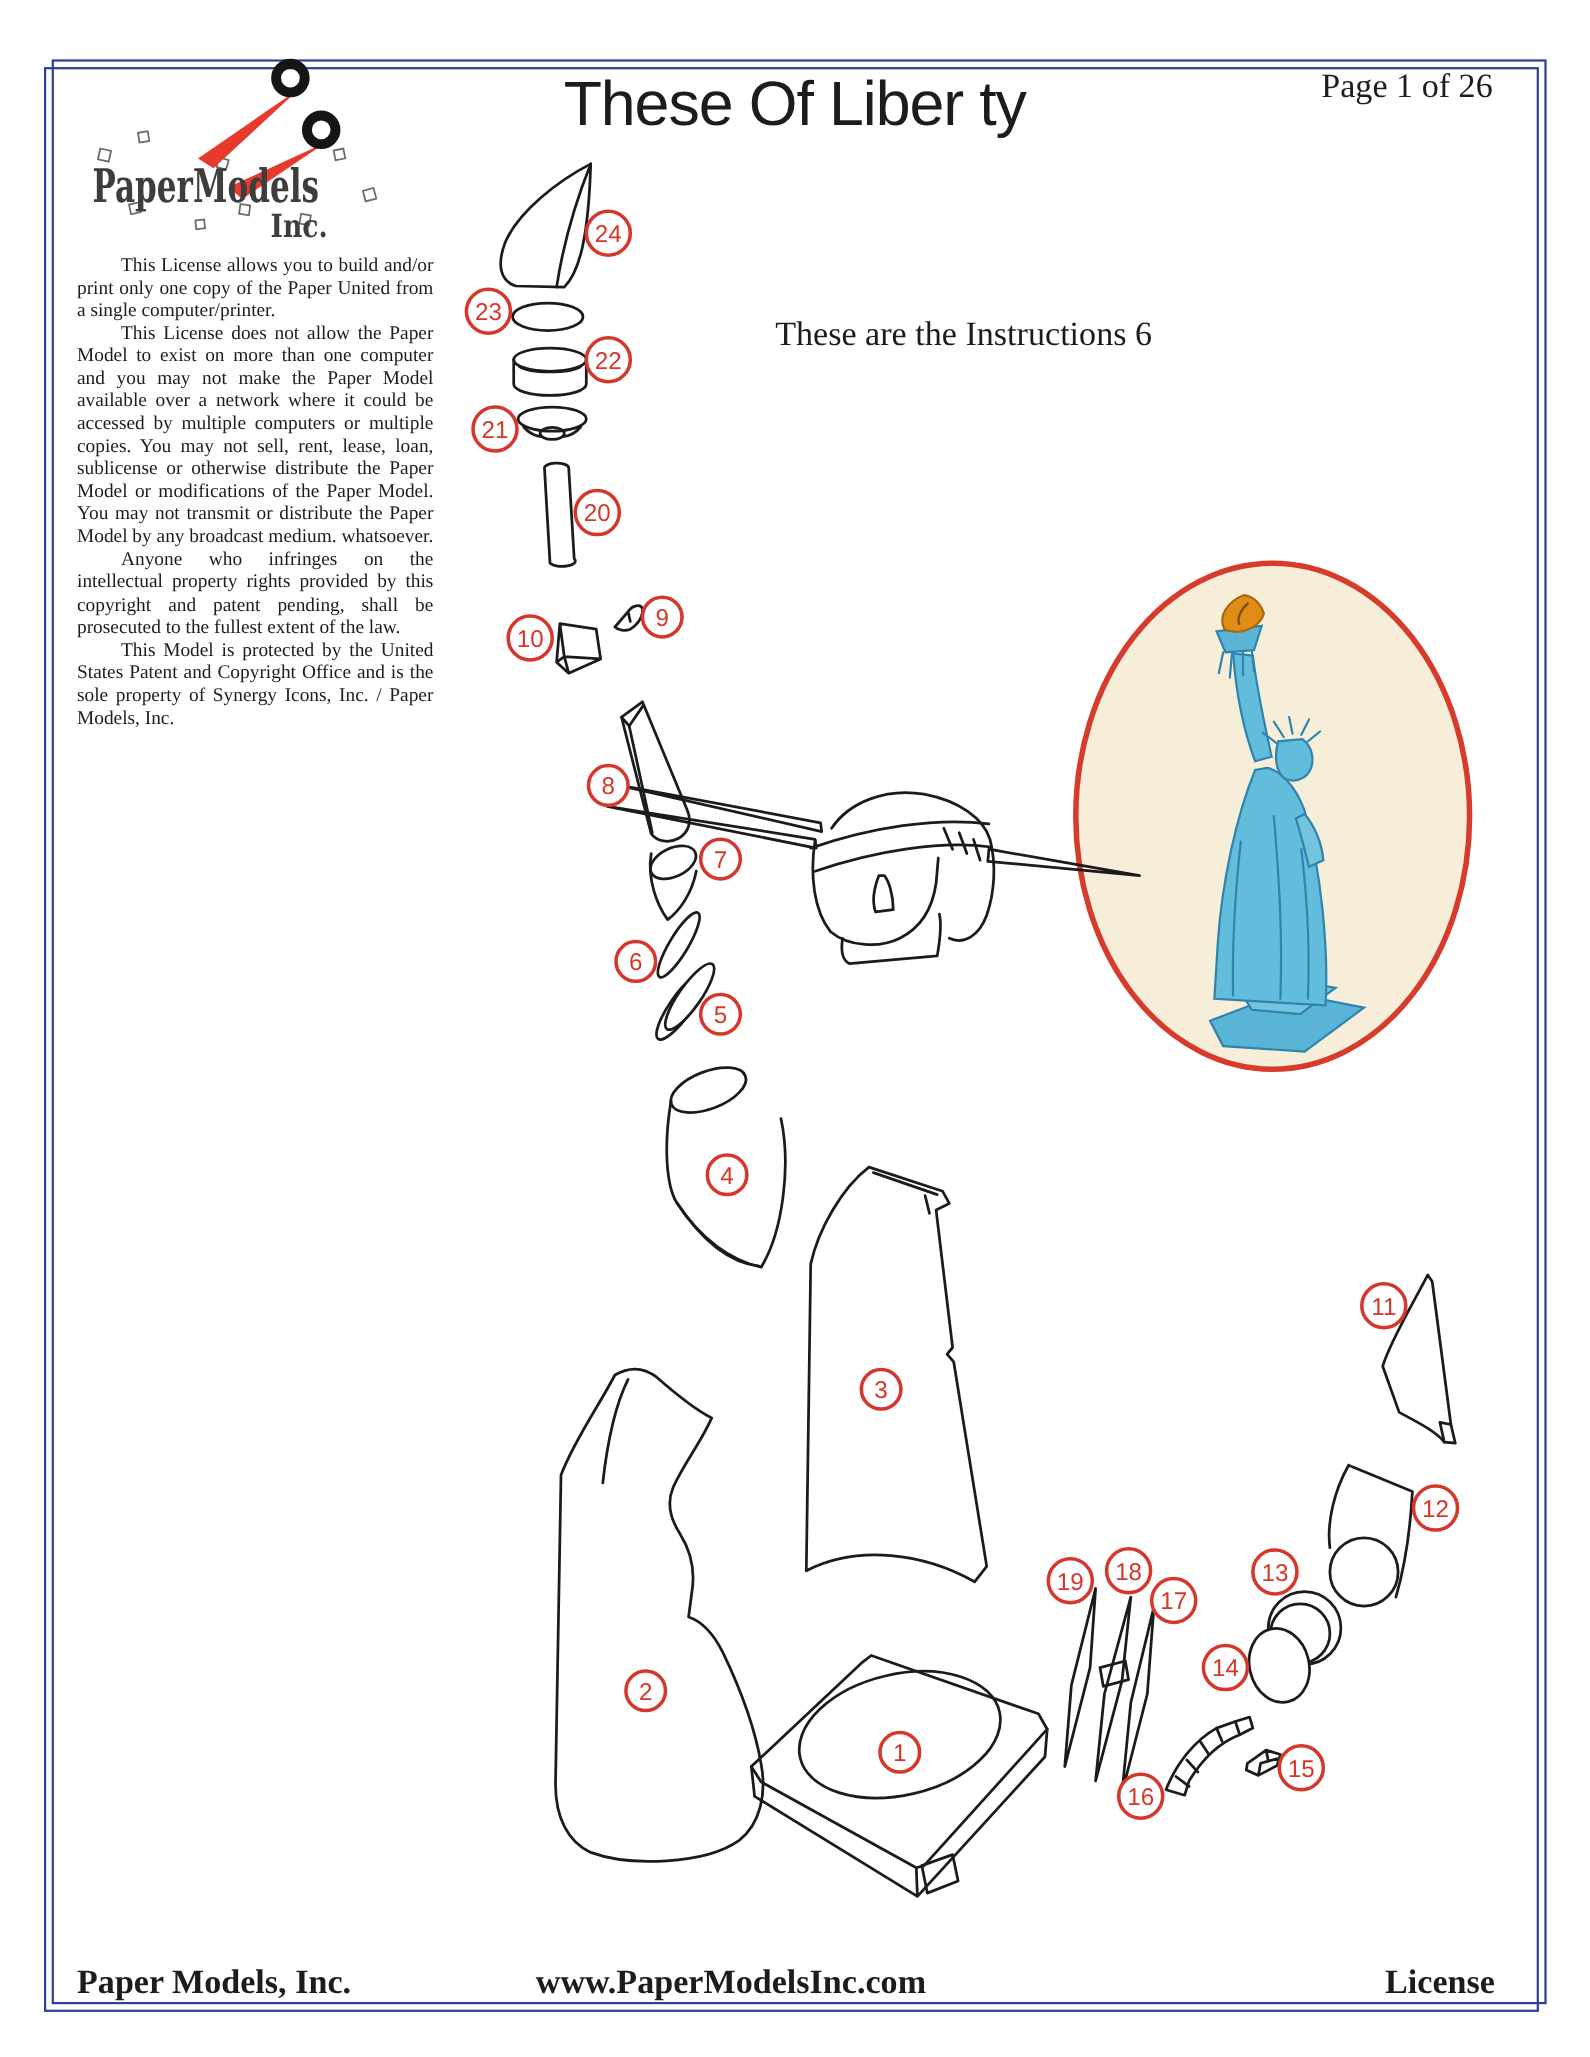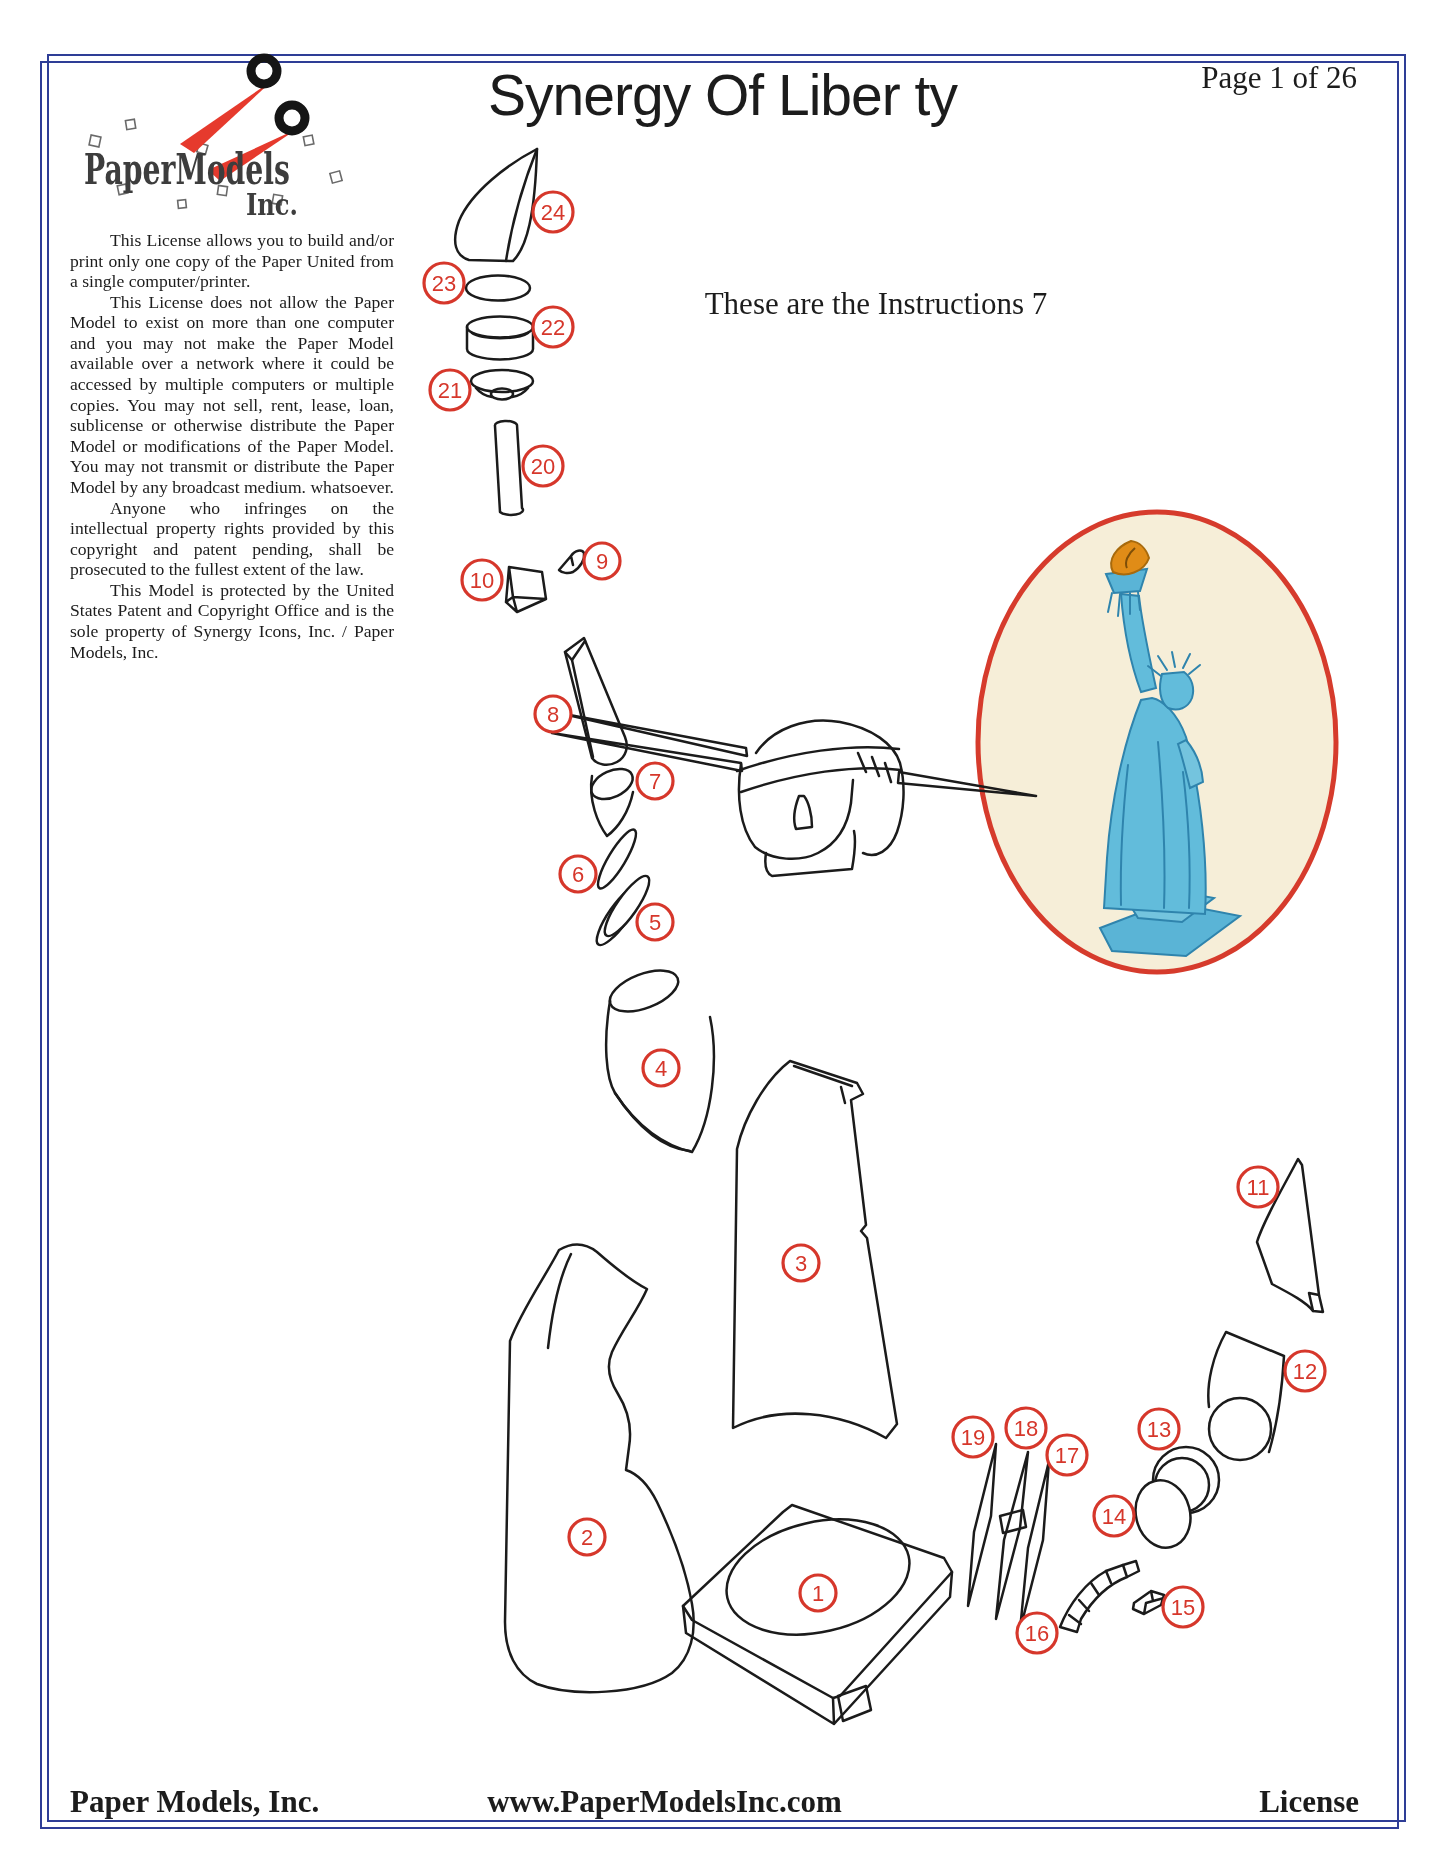--- a/index.html
+++ b/index.html
@@ -55,31 +55,31 @@
       <polygon points="205,28 112,92 126,101" fill="#e63a2d"></polygon>
       <polygon points="229,77 140,118 152,129" fill="#e63a2d"></polygon>
       <circle cx="196" cy="19" r="13" fill="none" stroke="#151515" stroke-width="9"></circle>
       <circle cx="224" cy="66" r="13" fill="none" stroke="#151515" stroke-width="9"></circle>
       <circle cx="176" cy="73" r="4" fill="#ffffff"></circle>
     </g>
     <text class="logo-brand" x="16" y="132" font-size="42" textLength="206" lengthAdjust="spacingAndGlyphs">PaperModels</text>
     <text class="logo-brand" x="178" y="163" font-size="29" textLength="52" lengthAdjust="spacingAndGlyphs">Inc.</text>
   </svg>
 
-  <h1 class="doc-title" style="margin:0;">Synergy Of Liber ty</h1>
+  <h1 class="doc-title" style="margin:0;">These Of Liber ty</h1>
   <div class="page-indicator">Page 1 of 26</div>
 
   <div class="license">
     <p>This License allows you to build and/or print only one copy of the Paper United from a single computer/printer.</p>
     <p>This License does not allow the Paper Model to exist on more than one computer and you may not make the Paper Model available over a network where it could be accessed by multiple computers or multiple copies. You may not sell, rent, lease, loan, sublicense or otherwise distribute the Paper Model or modifications of the Paper Model.  You may not transmit or distribute the Paper Model by any broadcast medium. whatsoever.</p>
     <p>Anyone who infringes on the intellectual property rights provided by this copyright and patent pending, shall be prosecuted to the fullest extent of the law.</p>
     <p>This Model is protected by the United States Patent and Copyright Office and is the sole property of Synergy Icons, Inc. / Paper Models, Inc.</p>
   </div>
 
-  <div class="instructions-caption">These are the Instructions 7</div>
+  <div class="instructions-caption">These are the Instructions 6</div>
 
   <svg class="diagram" viewBox="0 0 1445 1870">
 
     <g>
       <ellipse cx="1157" cy="742" rx="179" ry="230" fill="#f6eed8" stroke="#d63b2c" stroke-width="5"></ellipse>
       <g>
         <path d="M1100,928 L1168,902 L1240,916 L1186,956 L1112,951 Z" fill="#5ab4d6" stroke="#2f84ad" stroke-width="2"></path>
         <path d="M1130,905 L1170,890 L1214,898 L1182,922 L1138,918 Z" fill="#74c4de" stroke="#2f84ad" stroke-width="2"></path>
         <path d="M1141,700 C1124,742 1111,800 1107,858 L1104,908 L1205,914 C1208,862 1201,792 1186,737 C1177,712 1162,700 1152,698 Z" fill="#62bcdb" stroke="#2f84ad" stroke-width="2"></path>
         <path class="statue-line" d="M1128,765 C1123,810 1120,860 1121,905"></path>

